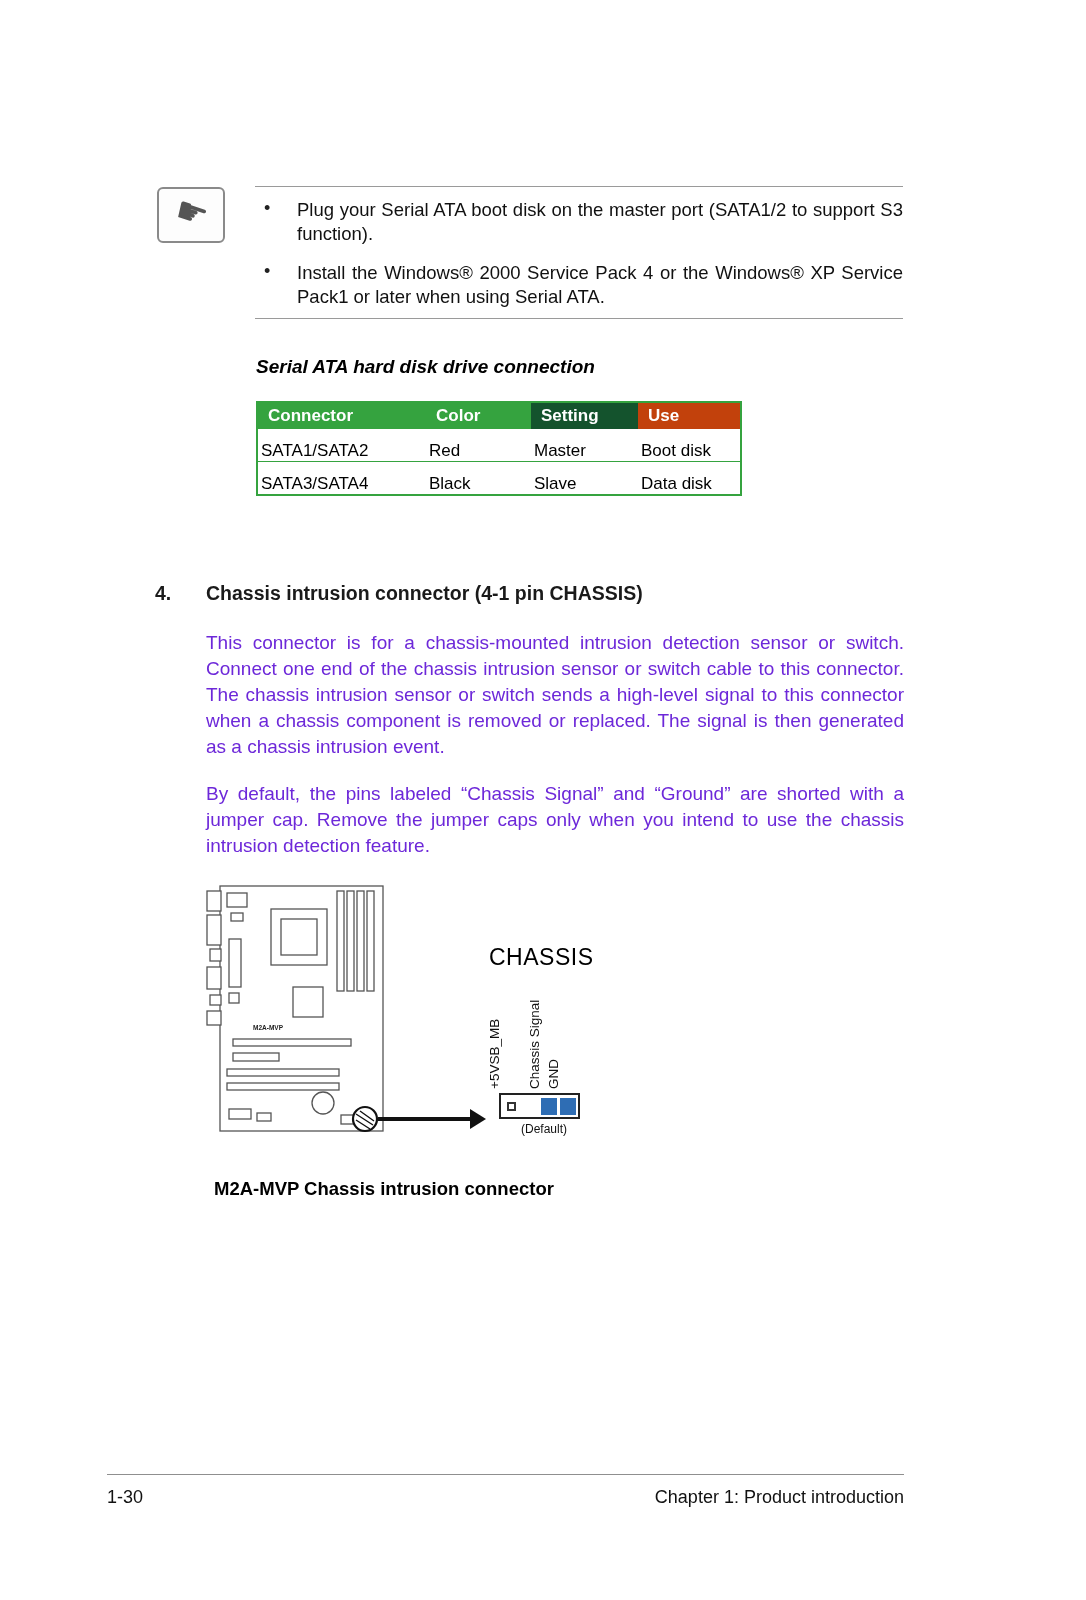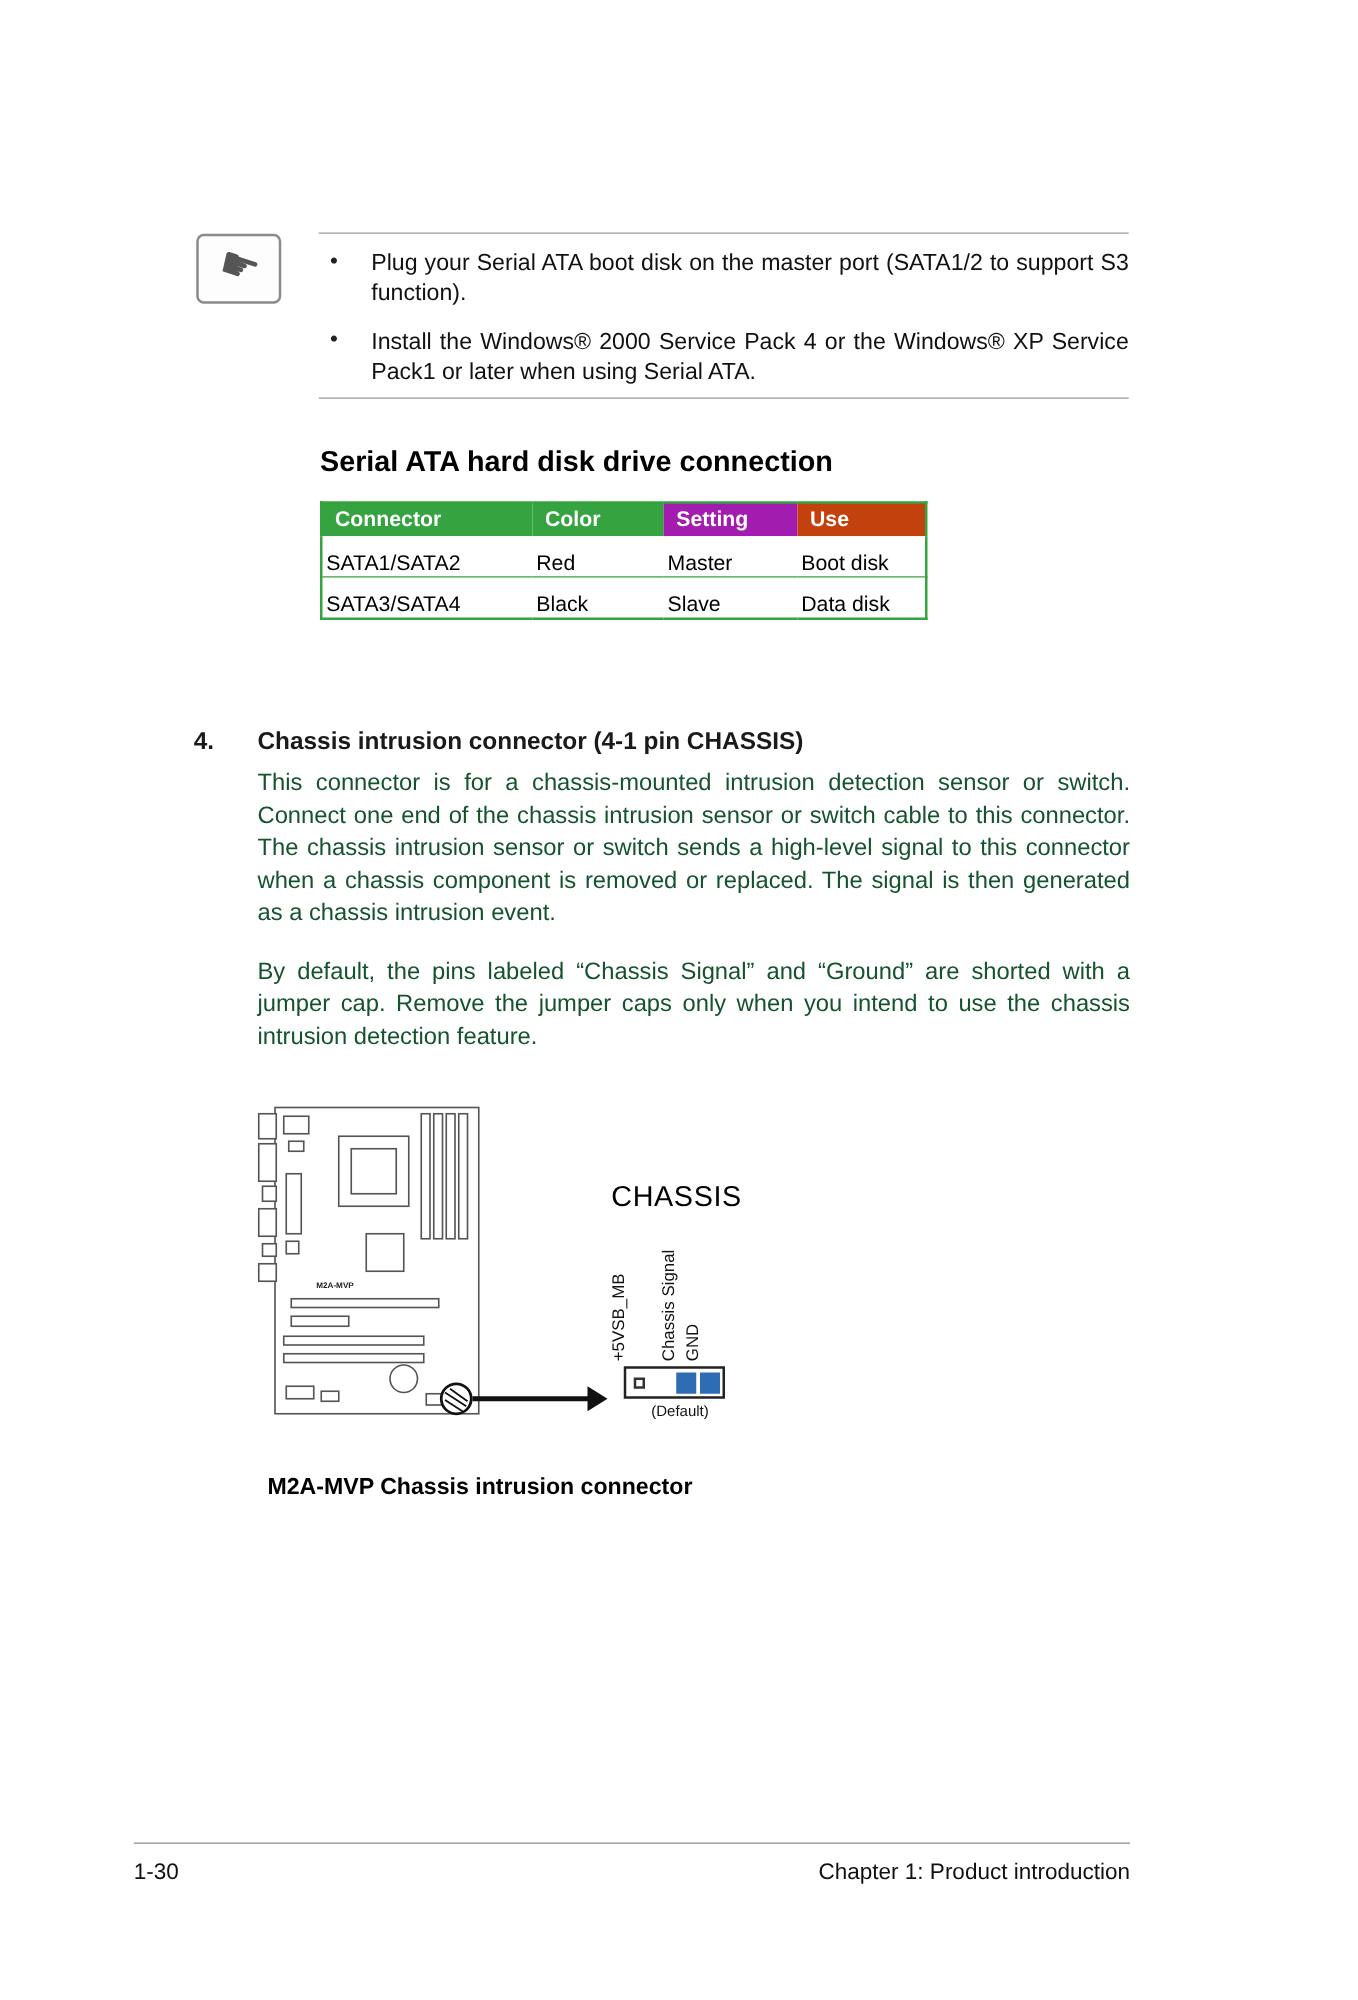--- a/index.html
+++ b/index.html
@@ -19,39 +19,39 @@
   .rule-note-top    { left:255px; top:186px; width:648px; }
   .rule-note-bottom { left:255px; top:318px; width:648px; }
   .note-list { position:absolute; left:255px; top:198px; width:648px; }
   .bullet-item { display:flex; margin-bottom:15px; }
   .bullet-glyph { width:42px; padding-left:9px; font-size:18px; color:#222; flex:0 0 42px; }
   .bullet-text { flex:1; font-size:18.5px; line-height:24px; text-align:justify; color:#111; }
 
   
   .sata-heading {
     position:absolute; left:256px; top:356px;
-    font-size:23px; font-weight:bold; color:#000;
+    font-size:19px; font-weight:bold; color:#000;font-style:italic;
   }
   .sata-table-wrap { position:absolute; left:256px; top:401px; }
   table.sata { border-collapse:collapse; table-layout:fixed; width:484px; }
   table.sata th {
     color:#fff; font-size:17px; font-weight:bold; text-align:left;
     height:27px; padding:0 0 0 10px;
   }
   table.sata td {
     font-size:17px; color:#000; height:27px; padding:12px 0 0 3px;
     background:#fff; border-bottom:1px solid #35a33f;
   }
   table.sata tbody tr td { border-left:0; }
   table.sata { border:2px solid #35a33f; }
 
   
   .sec-number { position:absolute; left:155px; top:582px; font-size:19.5px; font-weight:bold; }
   .sec-title  { position:absolute; left:206px; top:582px; font-size:19.5px; font-weight:bold; }
-  .para { position:absolute; left:206px; width:698px; font-size:19px; line-height:26px; text-align:justify; color:#14532d; }
+  .para { position:absolute; left:206px; width:698px; font-size:19px; line-height:26px; text-align:justify; color:#6d28d9;margin-top:16px; }
   .para-1 { top:614px; }
   .para-2 { top:765px; }
 
   
   .board-svg { position:absolute; left:205px; top:883px; }
   .chassis-label { position:absolute; left:489px; top:944px; font-size:23px; letter-spacing:0.5px; color:#000000; }
   .vlabel {
     position:absolute; white-space:nowrap; font-size:13.5px; line-height:14px; color:#111;
     transform:rotate(-90deg); transform-origin:0 100%;
   }
@@ -113,21 +113,21 @@
       <colgroup>
           <col style="width:169px">
           <col style="width:105px">
           <col style="width:107px">
           <col style="width:103px">
         </colgroup>
       <thead>
         <tr>
           <th style="background-color: rgb(53, 163, 63);">Connector</th>
           <th style="background-color: rgb(53, 163, 63);">Color</th>
-          <th style="background-color: #a21caf;">Setting</th>
+          <th style="background-color: #14532d;">Setting</th>
           <th style="background-color: #c2410c;">Use</th>
         </tr>
       </thead>
       <tbody>
         <tr>
           <td>SATA1/SATA2</td>
           <td>Red</td>
           <td>Master</td>
           <td>Boot disk</td>
         </tr>

